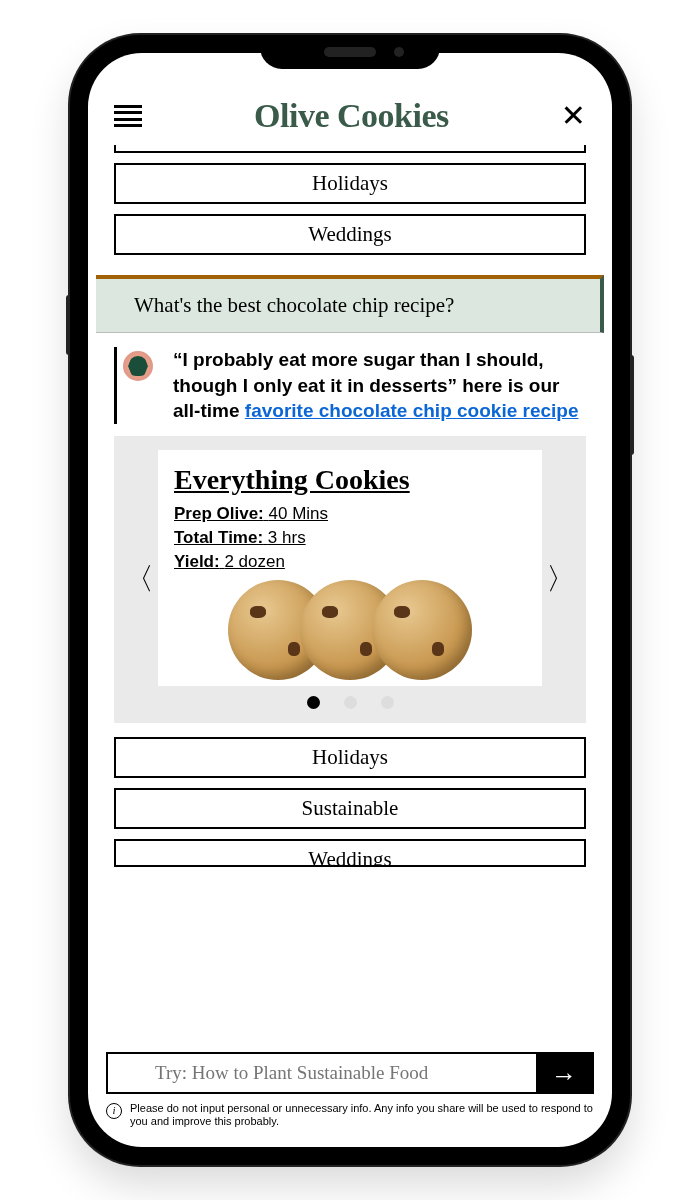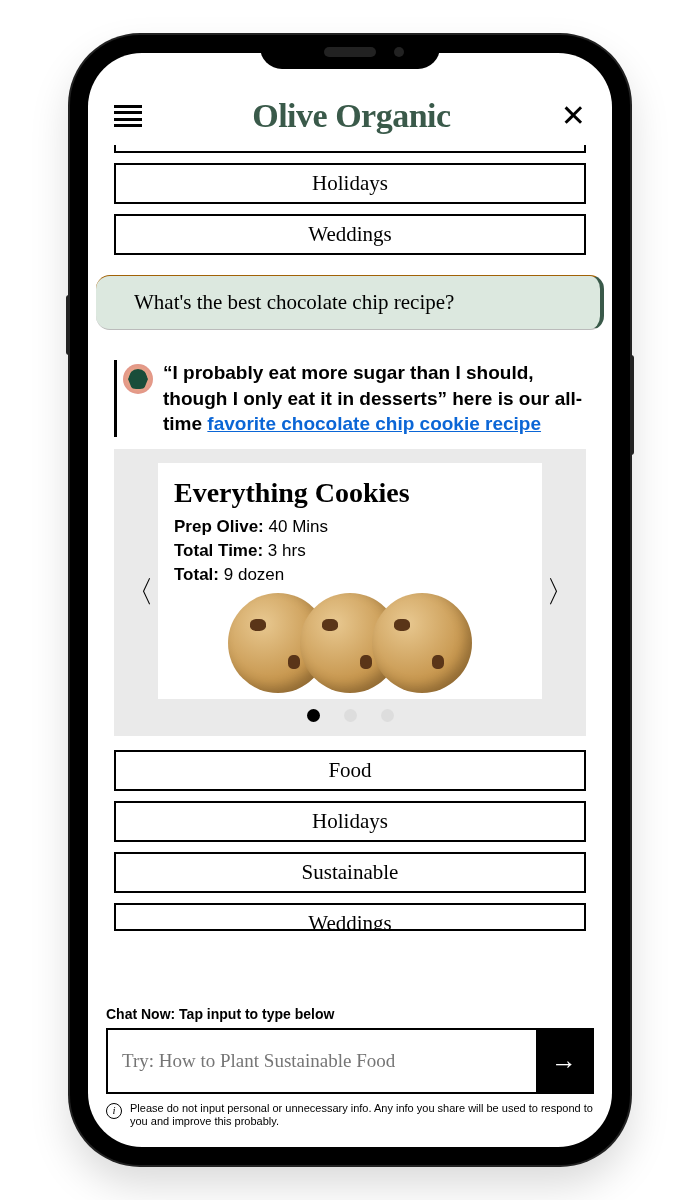--- a/index.html
+++ b/index.html
@@ -87,29 +87,28 @@
     margin-bottom: 10px;
     font-size: 21px;
     font-family: Georgia, serif;
     font-weight: 500;
     cursor: pointer;
   }
   .top-partial-inner { border: 2.5px solid #000; border-top:none; height:8px; margin-bottom:10px;}
   .prompt-bar {
     background: #dce8df;
     border-right: 4px solid #3a5a4a;
-    border-top: 1px solid #a16207;
+    border-top: 4px solid #a16207;
     border-bottom: 1px solid #bbb;
     padding: 14px 20px;
     font-size: 21px;
-    margin: 10px -18px 30px -18px;
+    margin: 10px -18px 14px -18px;
     padding-left: 38px;
-    border-radius: 14px;
-  }
-  .chat-block { display:flex; gap:10px; margin-bottom:12px; border-left:3px solid #000; padding-left:6px;}
+  }
+  .chat-block { display:flex; gap:20px; margin-bottom:12px; border-left:3px solid #000; padding-left:6px;}
   .avatar {
     width:30px; height:30px; border-radius:50%;
     background: radial-gradient(circle, #e8a588 40%, #d88 100%);
     flex-shrink:0; position:relative; margin-top:4px;
   }
   .avatar::after{
     content:''; position:absolute; inset:5px;
     background:#1a4d3a; border-radius:50% 50% 40% 40%;
     clip-path: polygon(20% 0, 80% 0, 100% 50%, 80% 100%, 20% 100%, 0 50%);
   }
@@ -119,21 +118,21 @@
     font-weight: 600;
     line-height: 1.35;
   }
   .chat-text a { color: #0b66d6; text-decoration: underline; }
   .carousel {
     background: #eaeaea;
     position: relative;
     padding: 14px 44px 12px 44px;
     margin-bottom: 14px;
   }
-  .car-inner { background:#fff; padding: 14px 16px 0 16px; }
+  .car-inner { background:#fff; padding: 14px 16px 0 16px; text-decoration: underline; }
   .recipe-title { font-family: Georgia, serif; font-size: 28px; font-weight:700; margin-bottom:8px;}
   .recipe-meta { font-family: "Helvetica Neue", Arial, sans-serif; font-size:17px; font-weight:700; margin-bottom:4px;}
   .recipe-meta .val { font-weight:400; }
   .cookie-row { display:flex; justify-content:center; gap:-10px; margin-top:8px; padding-bottom:6px;}
   .cookie {
     width:100px; height:100px; border-radius:50%;
     background: radial-gradient(circle at 35% 30%, #e8c890, #c89850 60%, #a0702e);
     position:relative; box-shadow: inset -6px -6px 12px rgba(0,0,0,0.2);
     margin: 0 -14px;
   }
@@ -149,22 +148,22 @@
     font-weight: 300;
   }
   .arrow.left { left:10px; } .arrow.right { right:10px; }
   .dots { display:flex; justify-content:center; gap:24px; padding:10px 0 2px;}
   .dot { width:13px; height:13px; border-radius:50%; background:#ddd; }
   .dot.active { background:#000; }
   .footer { padding: 8px 18px 18px 18px; }
   .chat-label { font-family: "Helvetica Neue", Arial, sans-serif; font-size:14px; font-weight:700; margin-bottom:6px;}
   .chat-input-row { display:flex; border:2.5px solid #000; }
   .chat-input {
-    flex:1; border:none; padding:20px 14px; font-size:19px;
-    font-family: Georgia, serif; outline:none;
+    flex:1; border:none; padding:8px 14px; font-size:19px;
+    font-family: Georgia, serif; outline:none;margin-left:33px;
   }
   .send-btn {
     width:56px; background:#000; color:#fff; display:flex;
     align-items:center; justify-content:center; font-size:26px; cursor:pointer;
   }
   .disclaimer { display:flex; gap:8px; margin-top:8px; font-family: "Helvetica Neue", Arial, sans-serif; font-size:11px; line-height:1.25;}
   .info-icon { width:16px; height:16px; border:1.5px solid #000; border-radius:50%; display:flex; align-items:center; justify-content:center; font-size:11px; font-style:italic; font-family:Georgia; flex-shrink:0; margin-top:1px;}
   .cat-truncated { border:2.5px solid #000; text-align:center; padding-top:6px; font-size:21px; font-family:Georgia; margin-bottom:0; height:28px; overflow:hidden;}
 </style>
 </head>
@@ -174,21 +173,21 @@
   <div class="notch"></div>
   <div class="screen">
 
     <div class="header">
       <div class="hamburger">
         <span></span>
           <span></span>
           <span></span>
           <span></span>
       </div>
-      <div class="logo">Olive Organic</div>
+      <div class="logo">Olive Cookies</div>
       <div class="close-x">✕</div>
     </div>
 
     <div class="content">
       <div class="top-partial-inner"></div>
       <div class="category-box">Holidays</div>
       <div class="category-box">Weddings</div>
 
       <div class="prompt-bar">What's the best chocolate chip recipe?</div>
 
@@ -206,44 +205,42 @@
           <div class="recipe-title">Everything Cookies</div>
           <div class="recipe-meta">
             <span>Prep Olive:</span>
             <span class="val">40 Mins</span>
           </div>
           <div class="recipe-meta">
             <span>Total Time:</span>
             <span class="val">3 hrs</span>
           </div>
           <div class="recipe-meta">
-            <span>Total:</span>
-            <span class="val">9 dozen</span>
+            <span>Yield:</span>
+            <span class="val">2 dozen</span>
           </div>
           <div class="cookie-row">
             <div class="cookie"></div>
             <div class="cookie"></div>
             <div class="cookie"></div>
           </div>
         </div>
         <div class="dots">
           <div class="dot active"></div>
           <div class="dot"></div>
           <div class="dot"></div>
         </div>
       </div>
 
-      <div class="category-box">Food</div>
       <div class="category-box">Holidays</div>
       <div class="category-box">Sustainable</div>
       <div class="cat-truncated">Weddings</div>
     </div>
 
     <div class="footer">
-      <div class="chat-label">Chat Now: Tap input to type below</div>
       <div class="chat-input-row">
         <input class="chat-input" placeholder="Try: How to Plant Sustainable Food" style="">
         <div class="send-btn">
           <span>→</span>
         </div>
       </div>
       <div class="disclaimer">
         <div class="info-icon">i</div>
         <div>Please do not input personal or unnecessary info. Any info you share will be used to respond to you and improve this probably.</div>
       </div>

